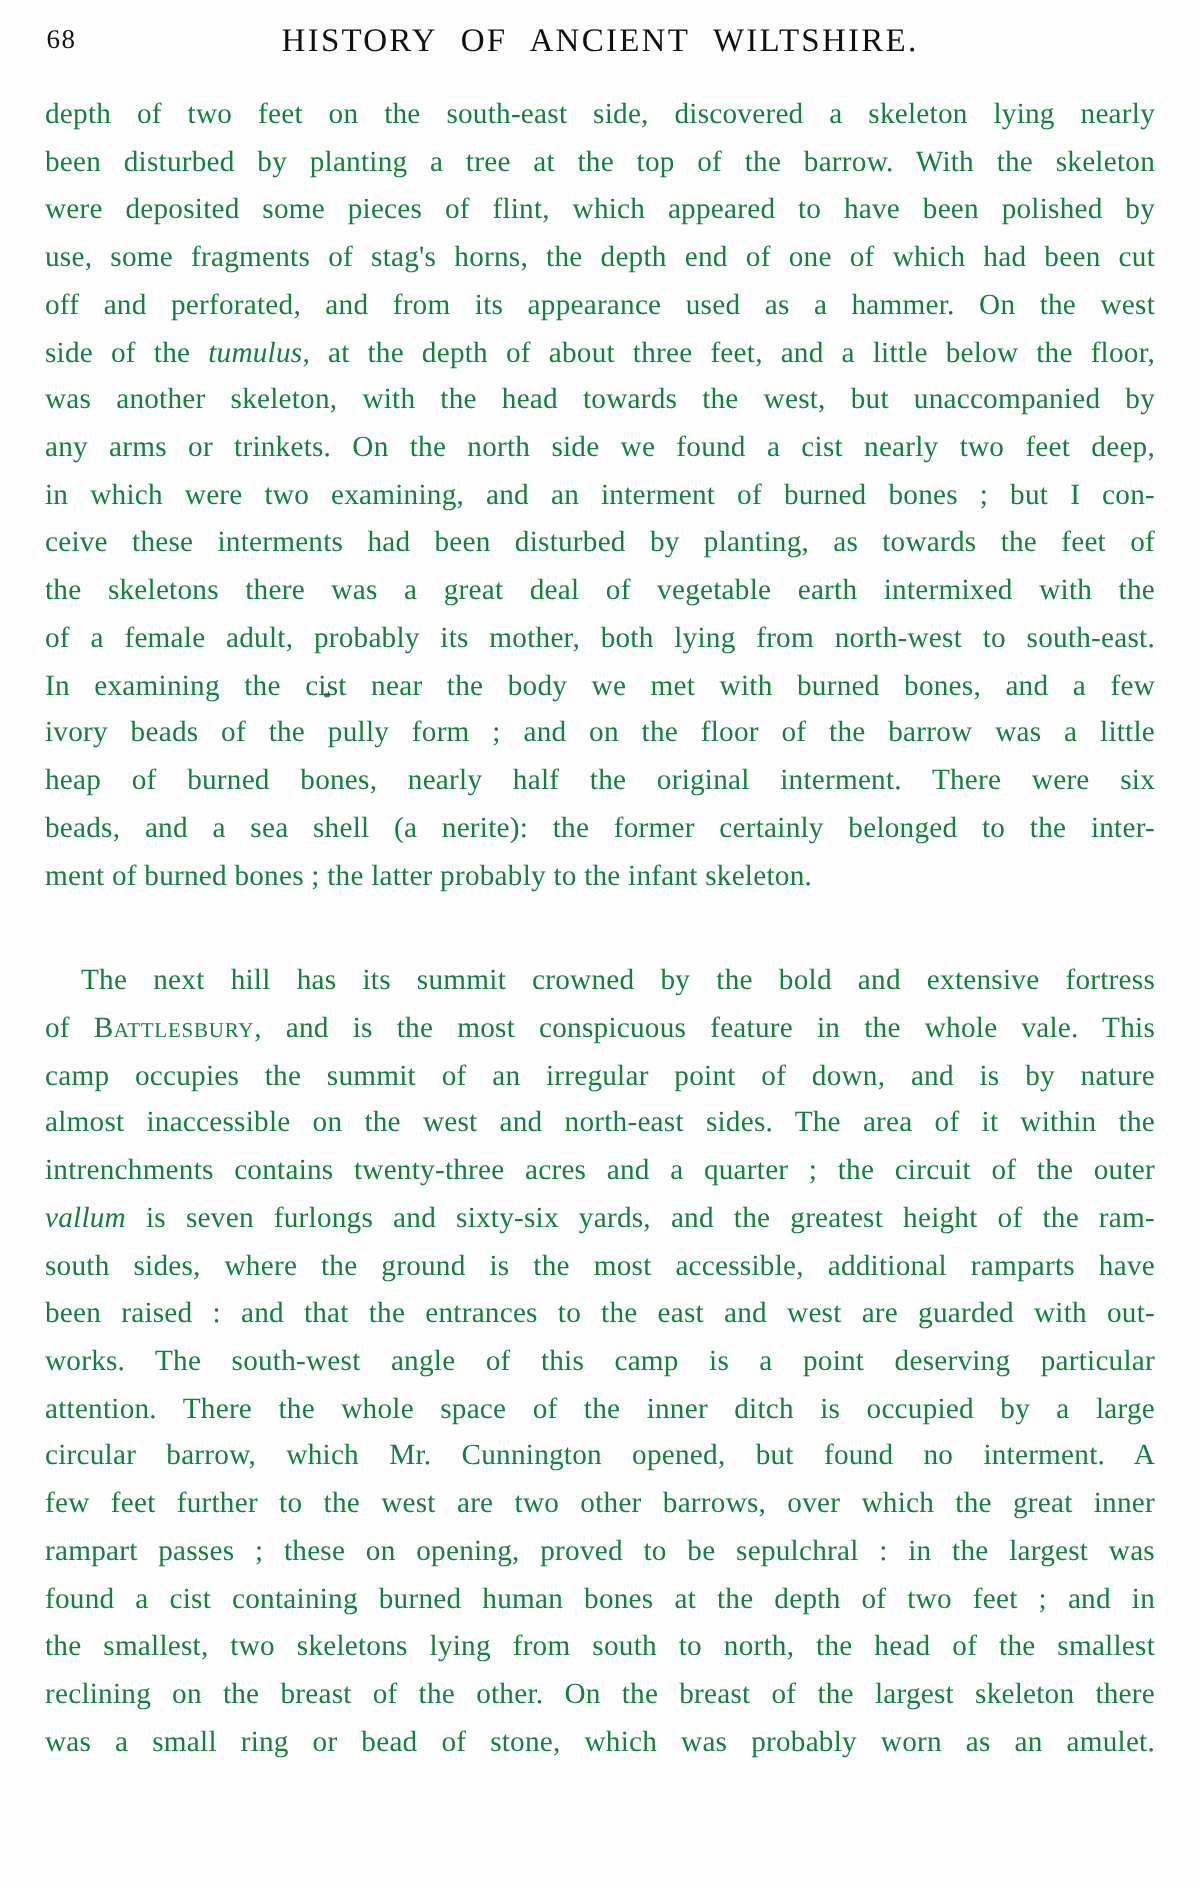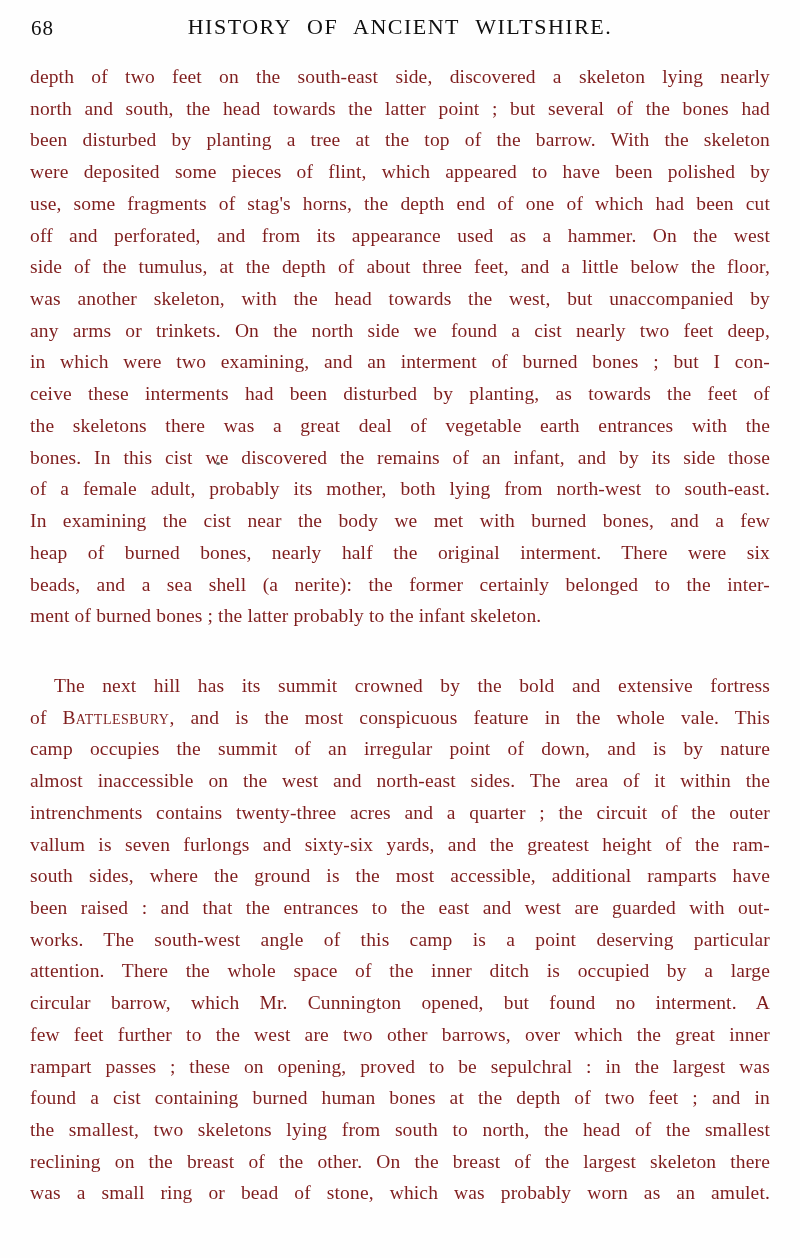--- a/index.html
+++ b/index.html
@@ -13,53 +13,53 @@
   }
   .page {
     position: absolute; inset: 0;
     background: #fefefe;
   }
   .running-header {
     position: absolute; top: 12px; left: 0; right: 0; height: 34px;
   }
   .page-number {
     position: absolute; left: 31px; top: 4px;
-    font-size: 21px; letter-spacing: 1px; color: #121212;
+    font-size: 18px; letter-spacing: 1px; color: #121212;
   }
   .header-title {
     position: absolute; left: 0; right: 0; top: 2px;
     text-align: center;
     font-size: 22px;
     letter-spacing: 1.5px;
     word-spacing: 9px;
     color: #101010;
   }
   .page-body {
     position: absolute; left: 30px; top: 61px; width: 740px;
     font-size: 19.5px;
     letter-spacing: 0.15px;
-    color: #7f1d1d;
+    color: #15803d;
   }
   .paragraph { margin: 0; }
   .line {
     height: 31.72px;
     line-height: 31.72px;
     overflow: hidden;
     text-align: justify;
     text-align-last: justify;
     white-space: normal;
   }
   .line.last {
     text-align-last: left;
   }
   .line.indent {
     text-indent: 24px;
     margin-top: 38px;
   }
-  .it { }
+  .it { font-style: italic; }
   .sc { font-variant: small-caps; letter-spacing: 0.5px; }
   .n  { }
   .scan-speck {
     position: absolute;
     width: 4px; height: 3px;
     background: #3a3a3a;
     border-radius: 50%;
     opacity: 0.8;
   }
 </style>
@@ -69,34 +69,33 @@
 <div class="page">
 
   <div class="running-header">
     <div class="page-number">68</div>
     <div class="header-title">HISTORY OF ANCIENT WILTSHIRE.</div>
   </div>
 
   <div class="page-body">
       <div class="paragraph">
         <div class="line"><span class="n">depth of two feet on the south-east side, discovered a skeleton lying nearly</span></div>
-        <div class="line"><span class="n">north and south, the head towards the latter point ; but several of the bones had</span></div>
         <div class="line"><span class="n">been disturbed by planting a tree at the top of the barrow. With the skeleton</span></div>
         <div class="line"><span class="n">were deposited some pieces of flint, which appeared to have been polished by</span></div>
         <div class="line"><span class="n">use, some fragments of stag's horns, the depth end of one of which had been cut</span></div>
         <div class="line"><span class="n">off and perforated, and from its appearance used as a hammer. On the west</span></div>
         <div class="line"><span class="n">side of the </span><span class="it">tumulus</span><span class="n">, at the depth of about three feet, and a little below the floor,</span></div>
         <div class="line"><span class="n">was another skeleton, with the head towards the west, but unaccompanied by</span></div>
         <div class="line"><span class="n">any arms or trinkets. On the north side we found a cist nearly two feet deep,</span></div>
         <div class="line"><span class="n">in which were two examining, and an interment of burned bones ; but I con-</span></div>
         <div class="line"><span class="n">ceive these interments had been disturbed by planting, as towards the feet of</span></div>
-        <div class="line"><span class="n">the skeletons there was a great deal of vegetable earth entrances with the</span></div>
-        <div class="line"><span class="n">bones. In this cist we discovered the remains of an infant, and by its side those</span></div>
+        <div class="line"><span class="n">the skeletons there was a great deal of vegetable earth intermixed with the</span></div>
         <div class="line"><span class="n">of a female adult, probably its mother, both lying from north-west to south-east.</span></div>
         <div class="line"><span class="n">In examining the cist near the body we met with burned bones, and a few</span></div>
+        <div class="line"><span class="n">ivory beads of the pully form ; and on the floor of the barrow was a little</span></div>
         <div class="line"><span class="n">heap of burned bones, nearly half the original interment. There were six</span></div>
         <div class="line"><span class="n">beads, and a sea shell (a nerite): the former certainly belonged to the inter-</span></div>
         <div class="line last"><span class="n">ment of burned bones ; the latter probably to the infant skeleton.</span></div>
       </div>
       <div class="paragraph">
         <div class="line indent"><span class="n">The next hill has its summit crowned by the bold and extensive fortress</span></div>
         <div class="line"><span class="n">of B</span><span class="sc">attlesbury</span><span class="n">, and is the most conspicuous feature in the whole vale. This</span></div>
         <div class="line"><span class="n">camp occupies the summit of an irregular point of down, and is by nature</span></div>
         <div class="line"><span class="n">almost inaccessible on the west and north-east sides. The area of it within the</span></div>
         <div class="line"><span class="n">intrenchments contains twenty-three acres and a quarter ; the circuit of the outer</span></div>

